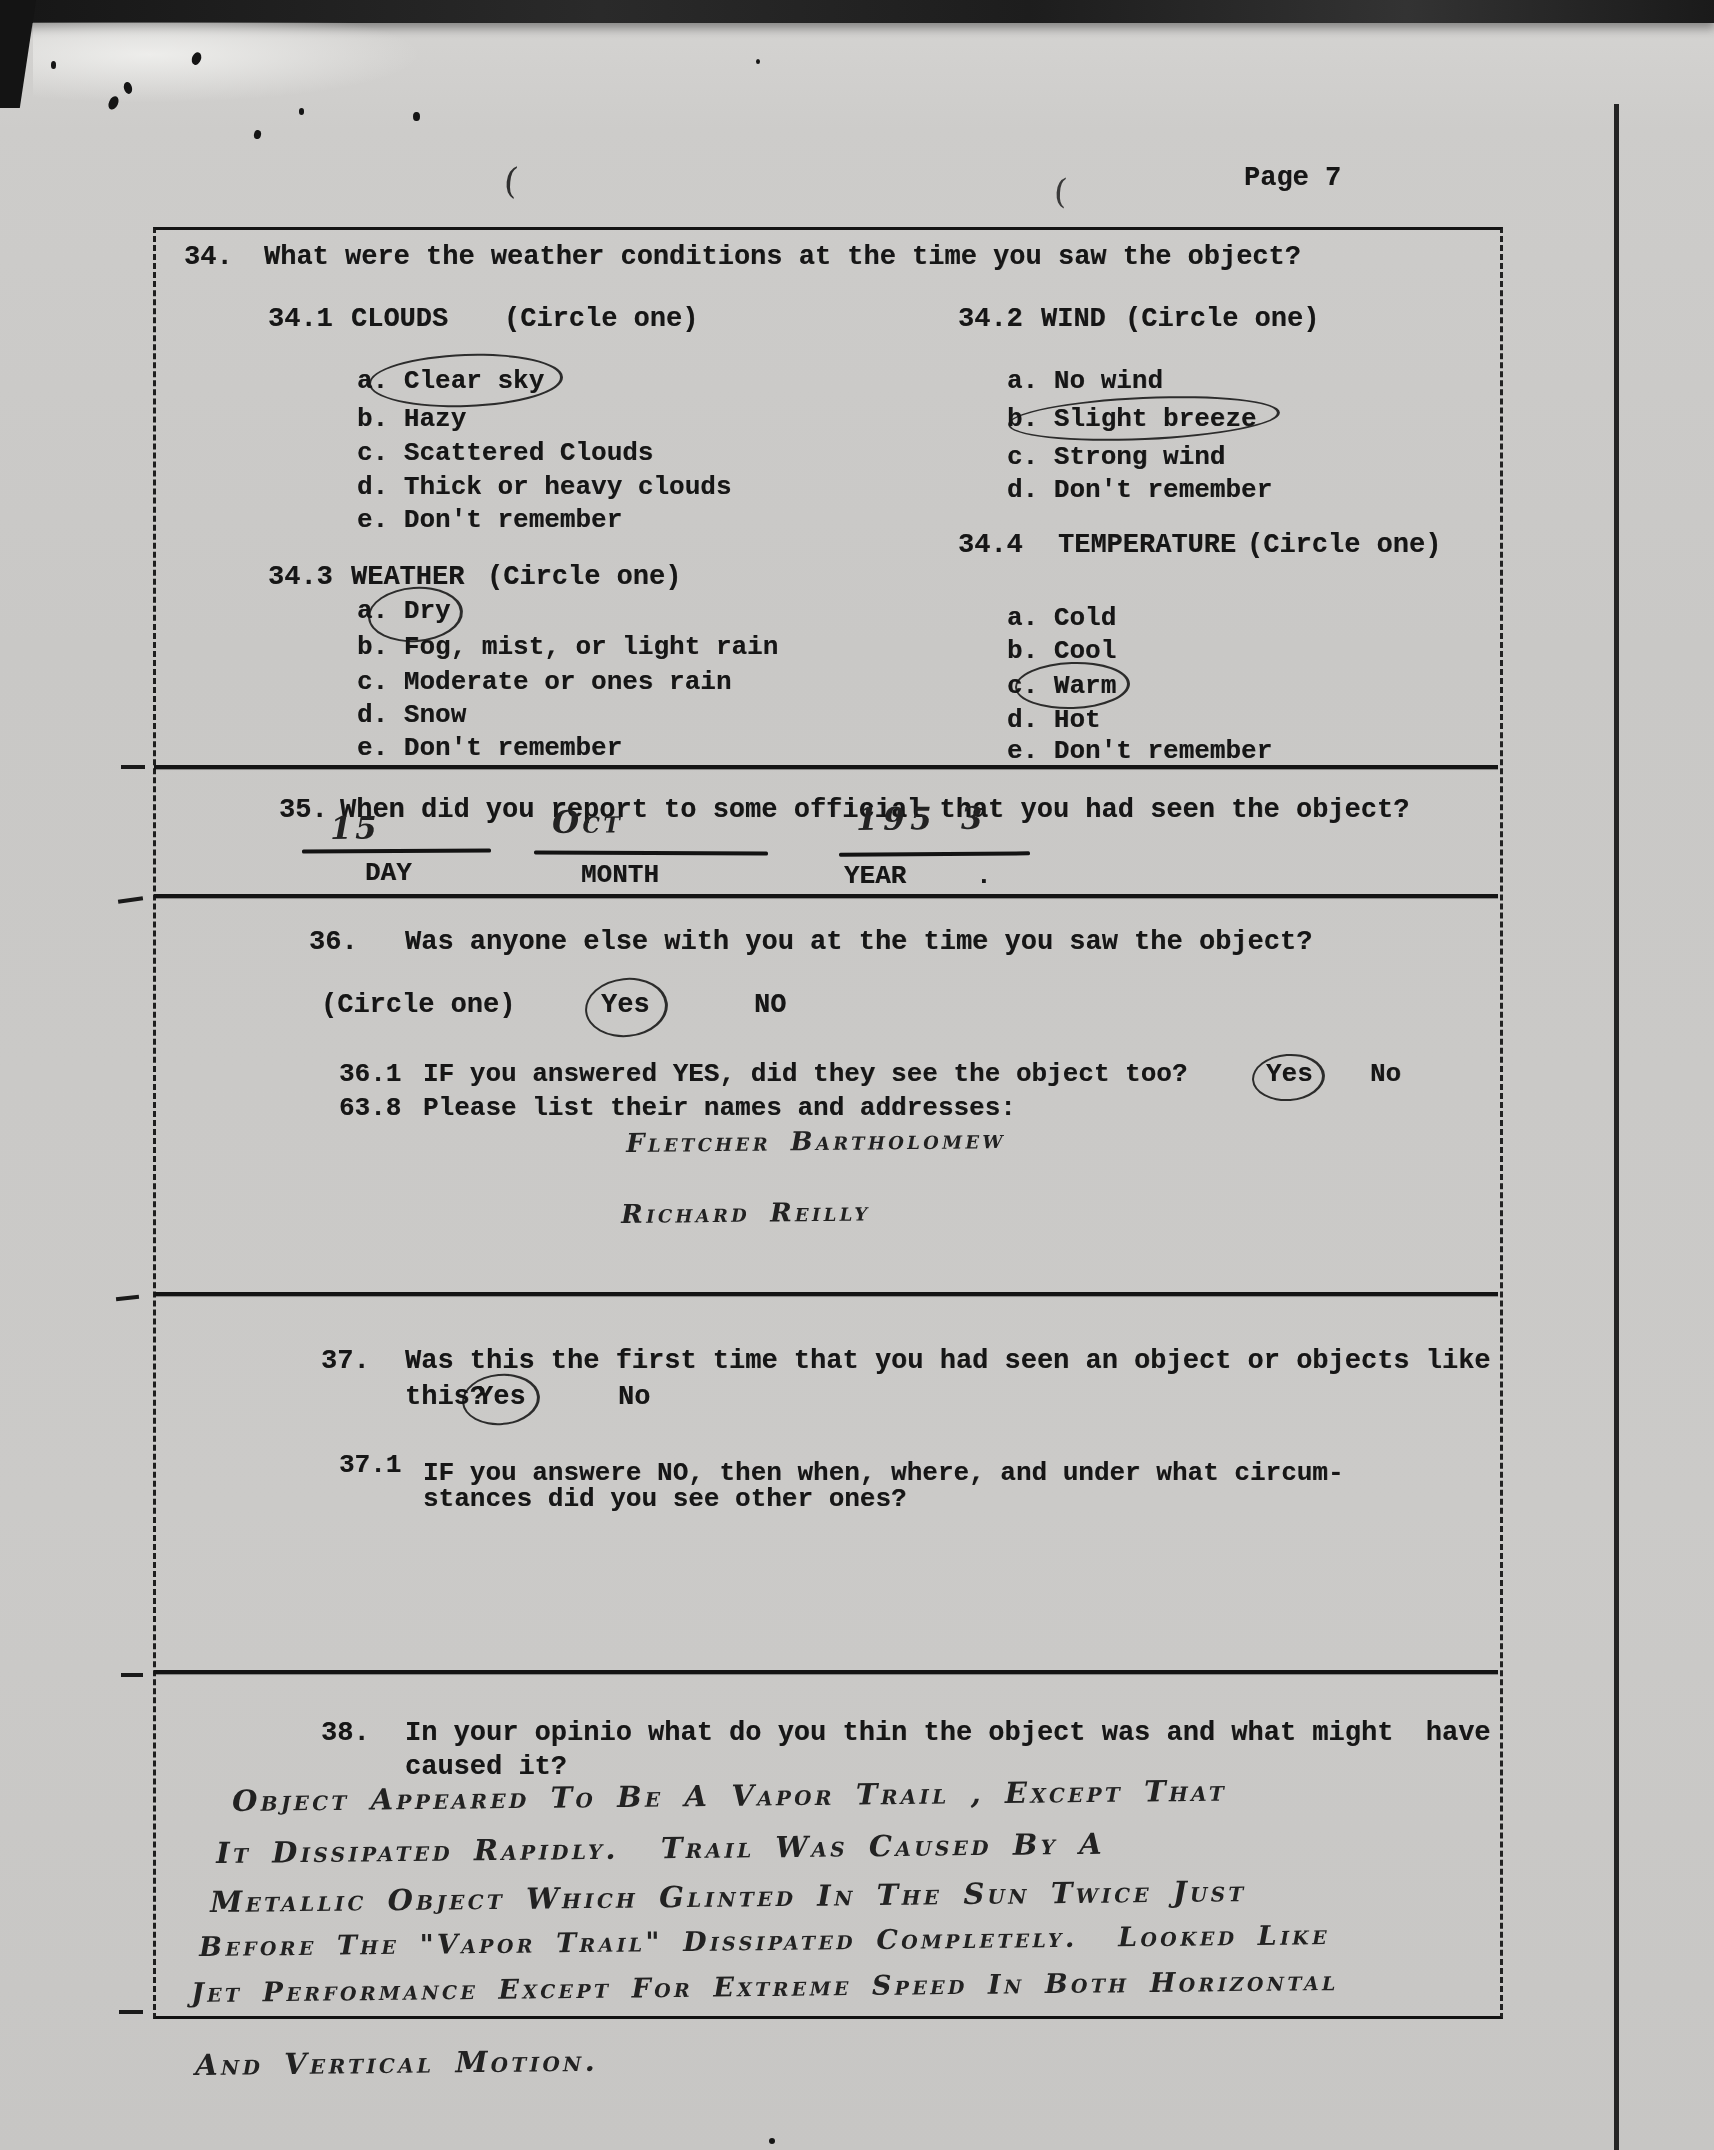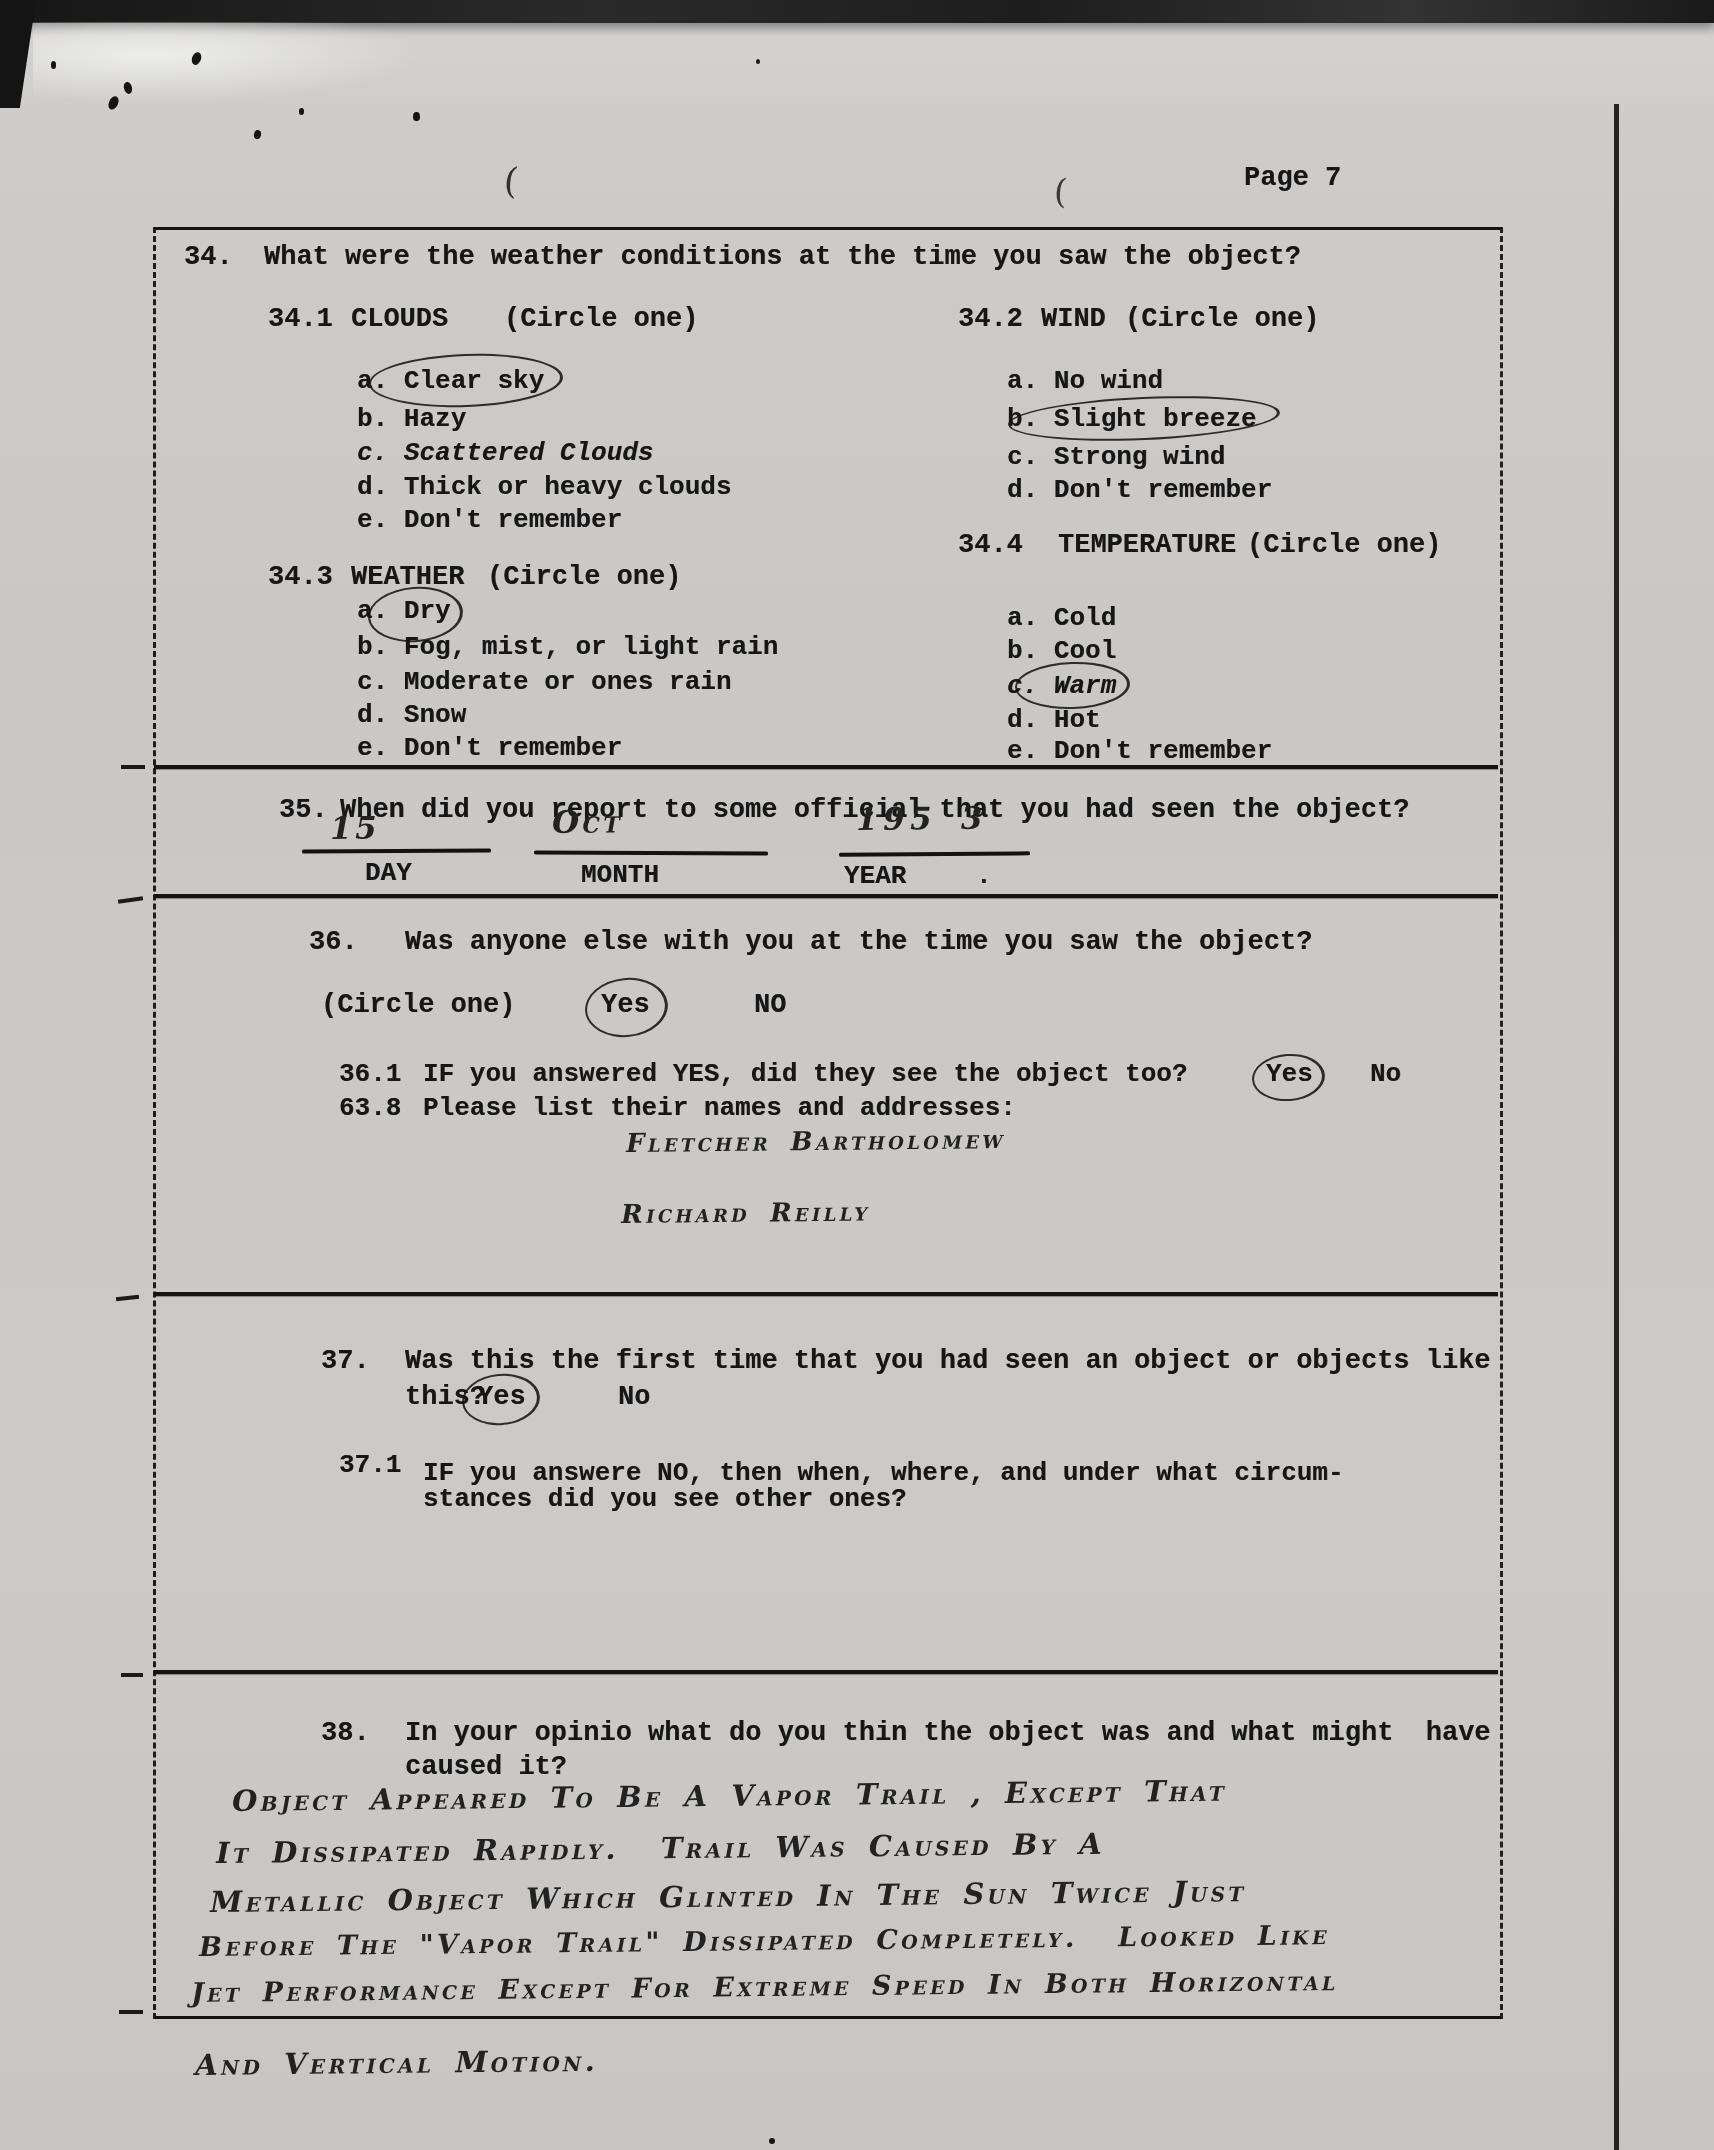--- a/index.html
+++ b/index.html
@@ -82,38 +82,38 @@
 <div class="abs tick" style="left:119px;top:2010px;width:24px;"></div>
 
 <div class="abs t" style="left:184px;top:243px;">34.</div>
 <div class="abs t" style="left:264px;top:243px;">What were the weather conditions at the time you saw the object?</div>
 
 <div class="abs t" style="left:268px;top:305px;">34.1</div>
 <div class="abs t" style="left:351px;top:305px;">CLOUDS</div>
 <div class="abs t" style="left:504px;top:305px;">(Circle one)</div>
 <div class="abs t small" style="left:357px;top:367px;"><span>a.</span> <span class="circ c-clouds"><span>Clear sky</span></span></div>
 <div class="abs t small" style="left:357px;top:405px;"><span>b.</span> <span>Hazy</span></div>
-<div class="abs t small" style="left:357px;top:439px;font-style:italic;"><span>c.</span> <span>Scattered Clouds</span></div>
+<div class="abs t small" style="left:357px;top:439px;"><span>c.</span> <span>Scattered Clouds</span></div>
 <div class="abs t small" style="left:357px;top:473px;"><span>d.</span> <span>Thick or heavy clouds</span></div>
 <div class="abs t small" style="left:357px;top:506px;"><span>e.</span> <span>Don't remember</span></div>
 
 <div class="abs t" style="left:958px;top:305px;">34.2</div>
 <div class="abs t" style="left:1041px;top:305px;">WIND</div>
 <div class="abs t" style="left:1125px;top:305px;">(Circle one)</div>
 <div class="abs t small" style="left:1007px;top:367px;"><span>a.</span> <span>No wind</span></div>
 <div class="abs t small" style="left:1007px;top:405px;"><span>b.</span> <span class="circ c-wind"><span>Slight breeze</span></span></div>
 <div class="abs t small" style="left:1007px;top:443px;"><span>c.</span> <span>Strong wind</span></div>
 <div class="abs t small" style="left:1007px;top:476px;"><span>d.</span> <span>Don't remember</span></div>
 
 <div class="abs t" style="left:958px;top:531px;">34.4</div>
 <div class="abs t" style="left:1058px;top:531px;">TEMPERATURE</div>
 <div class="abs t" style="left:1247px;top:531px;">(Circle one)</div>
 <div class="abs t small" style="left:1007px;top:604px;"><span>a.</span> <span>Cold</span></div>
 <div class="abs t small" style="left:1007px;top:637px;"><span>b.</span> <span>Cool</span></div>
-<div class="abs t small" style="left:1007px;top:672px;font-style:italic;"><span>c.</span> <span class="circ c-temp"><span>Warm</span></span></div>
+<div class="abs t small" style="left:1007px;top:672px;"><span>c.</span> <span class="circ c-temp"><span>Warm</span></span></div>
 <div class="abs t small" style="left:1007px;top:706px;"><span>d.</span> <span>Hot</span></div>
 <div class="abs t small" style="left:1007px;top:737px;"><span>e.</span> <span>Don't remember</span></div>
 
 <div class="abs t" style="left:268px;top:563px;">34.3</div>
 <div class="abs t" style="left:351px;top:563px;">WEATHER</div>
 <div class="abs t" style="left:487px;top:563px;">(Circle one)</div>
 <div class="abs t small" style="left:357px;top:597px;"><span>a.</span> <span class="circ c-weather"><span>Dry</span></span></div>
 <div class="abs t small" style="left:357px;top:633px;"><span>b.</span> <span>Fog, mist, or light rain</span></div>
 <div class="abs t small" style="left:357px;top:668px;"><span>c.</span> <span>Moderate or ones rain</span></div>
 <div class="abs t small" style="left:357px;top:701px;"><span>d.</span> <span>Snow</span></div>

